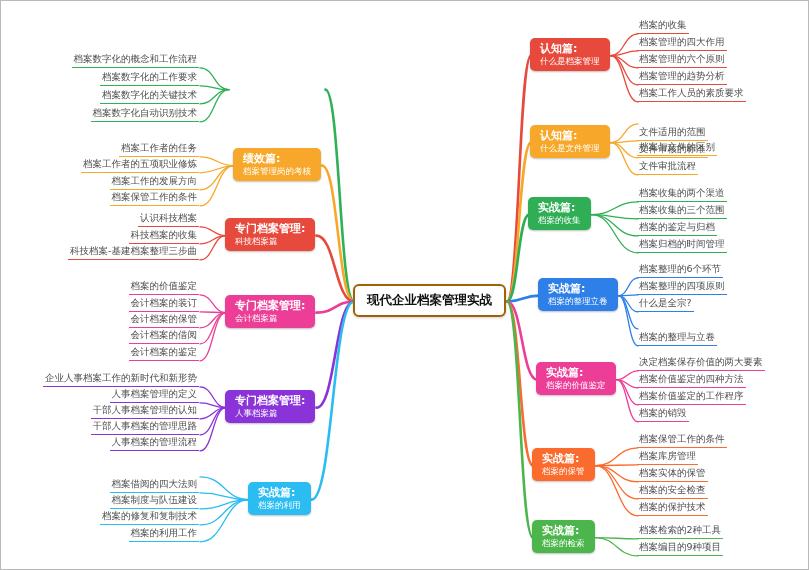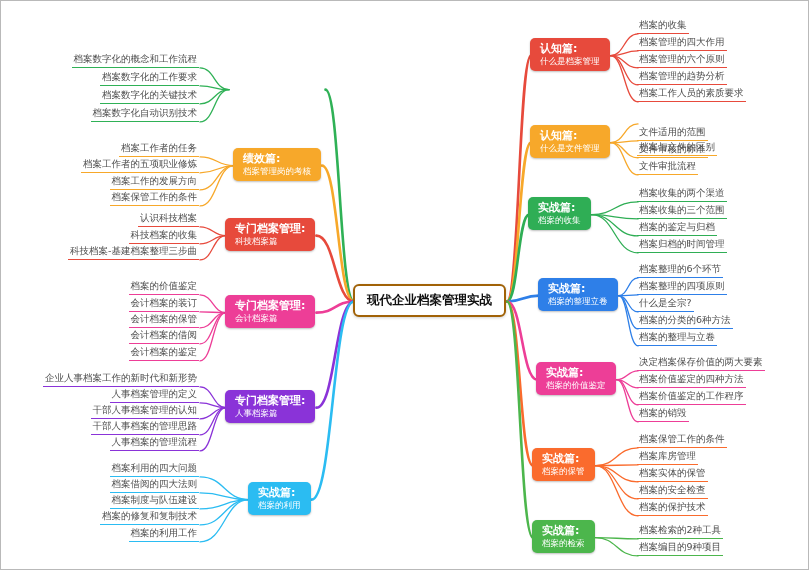--- a/index.html
+++ b/index.html
@@ -174,21 +174,20 @@
   <div class="leaf l" style="right: 609px; top: 306px; --c: #ED3E97;"><span>会计档案的保管</span></div>
   <div class="leaf l" style="right: 609px; top: 322px; --c: #ED3E97;"><span>会计档案的借阅</span></div>
   <div class="leaf l" style="right: 609px; top: 339px; --c: #ED3E97;"><span>会计档案的鉴定</span></div>
 
   <div class="leaf l" style="right: 609px; top: 365px; --c: #8A33D8;"><span>企业人事档案工作的新时代和新形势</span></div>
   <div class="leaf l" style="right: 609px; top: 381px; --c: #8A33D8;"><span>人事档案管理的定义</span></div>
   <div class="leaf l" style="right: 609px; top: 397px; --c: #8A33D8;"><span>干部人事档案管理的认知</span></div>
   <div class="leaf l" style="right: 609px; top: 413px; --c: #8A33D8;"><span>干部人事档案的管理思路</span></div>
   <div class="leaf l" style="right: 609px; top: 429px; --c: #8A33D8;"><span>人事档案的管理流程</span></div>
 
-  <div class="leaf l" style="right: 609px; top: 455px; --c: #2BBCF2;"><span>档案利用的四大问题</span></div>
   <div class="leaf l" style="right: 609px; top: 471px; --c: #2BBCF2;"><span>档案借阅的四大法则</span></div>
   <div class="leaf l" style="right: 609px; top: 487px; --c: #2BBCF2;"><span>档案制度与队伍建设</span></div>
   <div class="leaf l" style="right: 609px; top: 503px; --c: #2BBCF2;"><span>档案的修复和复制技术</span></div>
   <div class="leaf l" style="right: 609px; top: 520px; --c: #2BBCF2;"><span>档案的利用工作</span></div>
 
   <div class="leaf" style="left: 636px; top: 12px; --c: #E74A3C;"><span>档案的收集</span></div>
   <div class="leaf" style="left: 636px; top: 29px; --c: #E74A3C;"><span>档案管理的四大作用</span></div>
   <div class="leaf" style="left: 636px; top: 46px; --c: #E74A3C;"><span>档案管理的六个原则</span></div>
   <div class="leaf" style="left: 636px; top: 63px; --c: #E74A3C;"><span>档案管理的趋势分析</span></div>
   <div class="leaf" style="left: 636px; top: 80px; --c: #E74A3C;"><span>档案工作人员的素质要求</span></div>
@@ -199,21 +198,20 @@
   <div class="leaf" style="left: 636px; top: 153px; --c: #F7A82A;"><span>文件审批流程</span></div>
 
   <div class="leaf" style="left: 636px; top: 180px; --c: #2FAE55;"><span>档案收集的两个渠道</span></div>
   <div class="leaf" style="left: 636px; top: 197px; --c: #2FAE55;"><span>档案收集的三个范围</span></div>
   <div class="leaf" style="left: 636px; top: 214px; --c: #2FAE55;"><span>档案的鉴定与归档</span></div>
   <div class="leaf" style="left: 636px; top: 231px; --c: #2FAE55;"><span>档案归档的时间管理</span></div>
 
   <div class="leaf" style="left: 636px; top: 256px; --c: #2E7FE8;"><span>档案整理的6个环节</span></div>
   <div class="leaf" style="left: 636px; top: 273px; --c: #2E7FE8;"><span>档案整理的四项原则</span></div>
   <div class="leaf" style="left: 636px; top: 290px; --c: #2E7FE8;"><span>什么是全宗?</span></div>
-  <div class="leaf" style="left: 636px; top: 307px; --c: #2E7FE8;"><span>档案的分类的6种方法</span></div>
   <div class="leaf" style="left: 636px; top: 324px; --c: #2E7FE8;"><span>档案的整理与立卷</span></div>
 
   <div class="leaf" style="left: 636px; top: 349px; --c: #ED3E97;"><span>决定档案保存价值的两大要素</span></div>
   <div class="leaf" style="left: 636px; top: 366px; --c: #ED3E97;"><span>档案价值鉴定的四种方法</span></div>
   <div class="leaf" style="left: 636px; top: 383px; --c: #ED3E97;"><span>档案价值鉴定的工作程序</span></div>
   <div class="leaf" style="left: 636px; top: 400px; --c: #ED3E97;"><span>档案的销毁</span></div>
 
   <div class="leaf" style="left: 636px; top: 426px; --c: #FA6B2D;"><span>档案保管工作的条件</span></div>
   <div class="leaf" style="left: 636px; top: 443px; --c: #FA6B2D;"><span>档案库房管理</span></div>
   <div class="leaf" style="left: 636px; top: 460px; --c: #FA6B2D;"><span>档案实体的保管</span></div>

